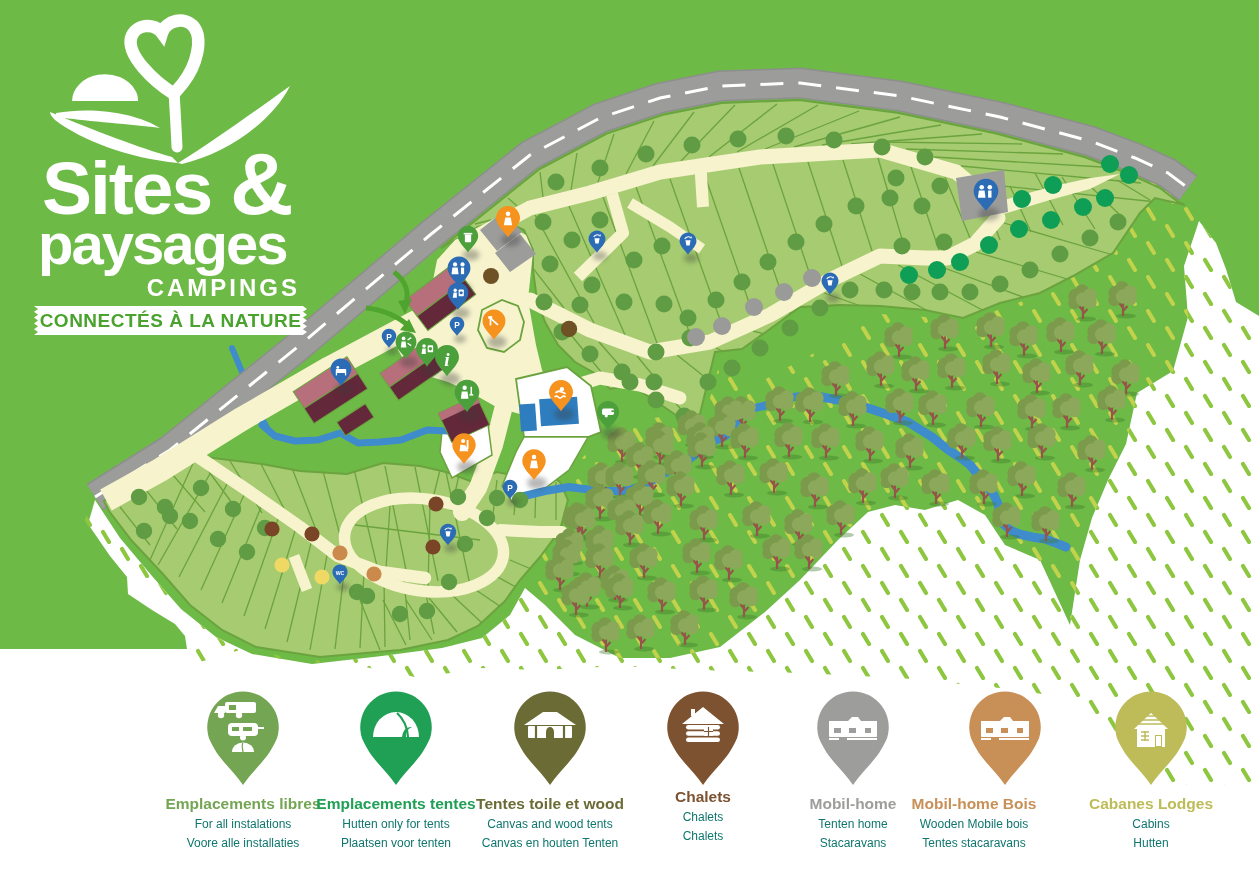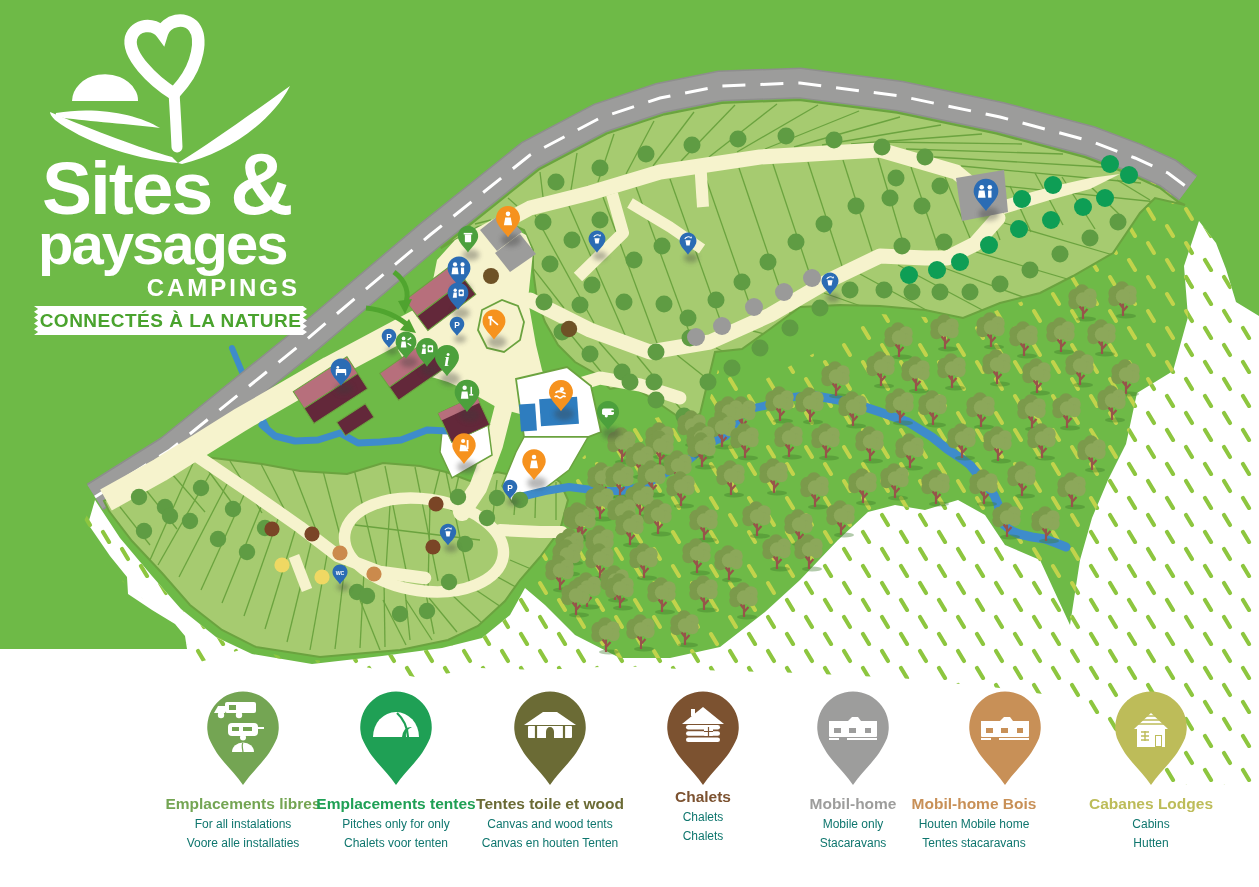--- a/index.html
+++ b/index.html
@@ -788,37 +788,37 @@
         <rect x="5" y="3" width="5" height="10" fill="#fff"></rect>
       </g>
     </g>
   </svg>
 <div class="lt" style="left:133px;top:795px;color:#74a553">
     <div class="t1">Emplacements libres</div>
     <div class="t2">For all instalations</div>
     <div class="t2">Voore alle installaties</div>
   </div><div class="lt" style="left:286px;top:795px;color:#1fa055">
     <div class="t1">Emplacements tentes</div>
-    <div class="t2">Pitches only for only</div>
-    <div class="t2">Chalets voor tenten</div>
+    <div class="t2">Hutten only for tents</div>
+    <div class="t2">Plaatsen voor tenten</div>
   </div><div class="lt" style="left:440px;top:795px;color:#6b6b35">
     <div class="t1">Tentes toile et wood</div>
     <div class="t2">Canvas and wood tents</div>
     <div class="t2">Canvas en houten Tenten</div>
   </div><div class="lt" style="left:593px;top:788px;color:#7c5230">
     <div class="t1">Chalets</div>
     <div class="t2">Chalets</div>
     <div class="t2">Chalets</div>
   </div><div class="lt" style="left:743px;top:795px;color:#9d9d9c">
     <div class="t1">Mobil-home</div>
-    <div class="t2">Mobile only</div>
+    <div class="t2">Tenten home</div>
     <div class="t2">Stacaravans</div>
   </div><div class="lt" style="left:864px;top:795px;color:#c89057">
     <div class="t1">Mobil-home Bois</div>
-    <div class="t2">Houten Mobile home</div>
+    <div class="t2">Wooden Mobile bois</div>
     <div class="t2">Tentes stacaravans</div>
   </div><div class="lt" style="left:1041px;top:795px;color:#bdbc59">
     <div class="t1">Cabanes Lodges</div>
     <div class="t2">Cabins</div>
     <div class="t2">Hutten</div>
   </div>
 
 <svg width="330" height="185" viewBox="0 0 330 185" style="position:absolute;left:0;top:0">
  <g fill="none" stroke="#fff" stroke-linecap="round">
   <path d="M174,94 C152,80 127,55 131,38 C135,24 154,22 162,33 C166,20 185,16 194,27 C203,39 197,65 183,83 C180,87 176,91 174,94" stroke-width="12.5"></path>

